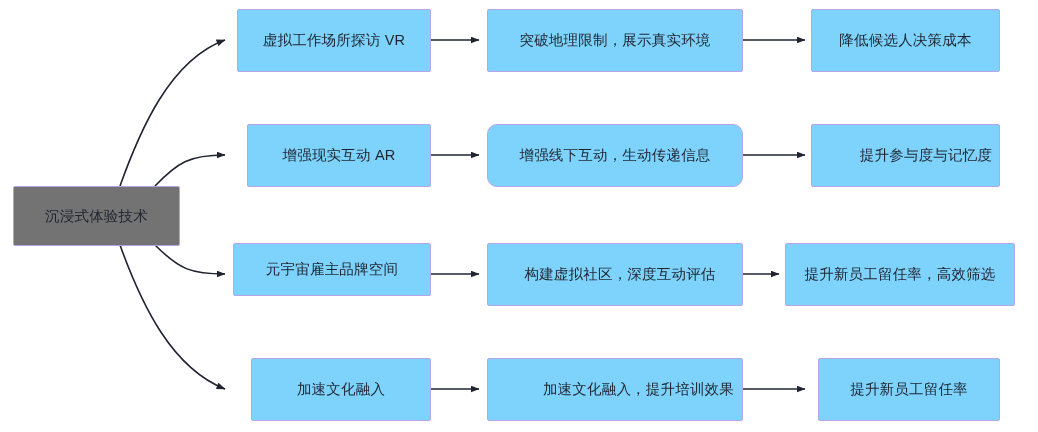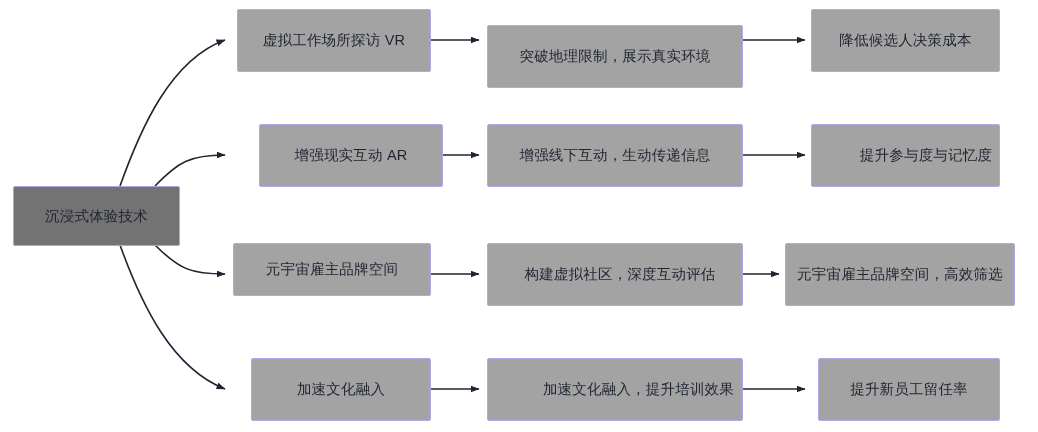--- a/index.html
+++ b/index.html
@@ -21,21 +21,21 @@
     position: absolute;
     left: 0;
     top: 0;
     width: 1038px;
     height: 432px;
     pointer-events: none;
   }
   .node {
     position: absolute;
     box-sizing: border-box;
-    background: #a3a3a3;
+    background: #7dd3fc;
     border: 1px solid #b8a4e8;
     border-radius: 2px;
     display: flex;
     align-items: center;
     justify-content: center;
     text-align: center;
     color: #1f2430;
     font-size: 14.5px;
     line-height: 1.3;
     letter-spacing: 0.2px;
@@ -80,45 +80,45 @@
     <line x1="743" y1="389" x2="805" y2="389" stroke="#1f2430" stroke-width="1.6" marker-end="url(#arrowhead)"></line>
   </svg>
 
   <div class="node root-node" style="left:13px; top:186px; width:167px; height:60px;">
     <span class="node-label">沉浸式体验技术</span>
   </div>
 
   <div class="node" style="left:237px; top:9px; width:194px; height:63px;">
     <span class="node-label">虚拟工作场所探访 VR</span>
   </div>
-  <div class="node" style="left:487px; top:9px; width:256px; height:63px;margin-top:16px;">
+  <div class="node" style="left:487px; top:9px; width:256px; height:63px;">
     <span class="node-label">突破地理限制，展示真实环境</span>
   </div>
   <div class="node" style="left:811px; top:9px; width:189px; height:63px;">
     <span class="node-label">降低候选人决策成本</span>
   </div>
 
-  <div class="node" style="left:247px; top:124px; width:184px; height:63px;margin-left:12px;">
+  <div class="node" style="left:247px; top:124px; width:184px; height:63px;">
     <span class="node-label">增强现实互动 AR</span>
   </div>
-  <div class="node" style="left:487px; top:124px; width:256px; height:63px;">
+  <div class="node" style="left:487px; top:124px; width:256px; height:63px;border-radius:10px;">
     <span class="node-label">增强线下互动，生动传递信息</span>
   </div>
   <div class="node" style="left:811px; top:124px; width:189px; height:63px;padding-left:41px;">
     <span class="node-label">提升参与度与记忆度</span>
   </div>
 
   <div class="node" style="left:233px; top:243px; width:198px; height:53px;text-align:right;">
     <span class="node-label">元宇宙雇主品牌空间</span>
   </div>
   <div class="node" style="left:487px; top:243px; width:256px; height:63px;padding-left:10px;">
     <span class="node-label">构建虚拟社区，深度互动评估</span>
   </div>
   <div class="node" style="left:785px; top:243px; width:230px; height:63px;">
-    <span class="node-label">元宇宙雇主品牌空间，高效筛选</span>
+    <span class="node-label">提升新员工留任率，高效筛选</span>
   </div>
 
   <div class="node" style="left:251px; top:358px; width:180px; height:63px;">
     <span class="node-label">加速文化融入</span>
   </div>
   <div class="node" style="left:487px; top:358px; width:256px; height:63px;justify-content:flex-end;">
     <span class="node-label">加速文化融入，提升培训效果</span>
   </div>
   <div class="node" style="left:818px; top:358px; width:182px; height:63px;">
     <span class="node-label">提升新员工留任率</span>

